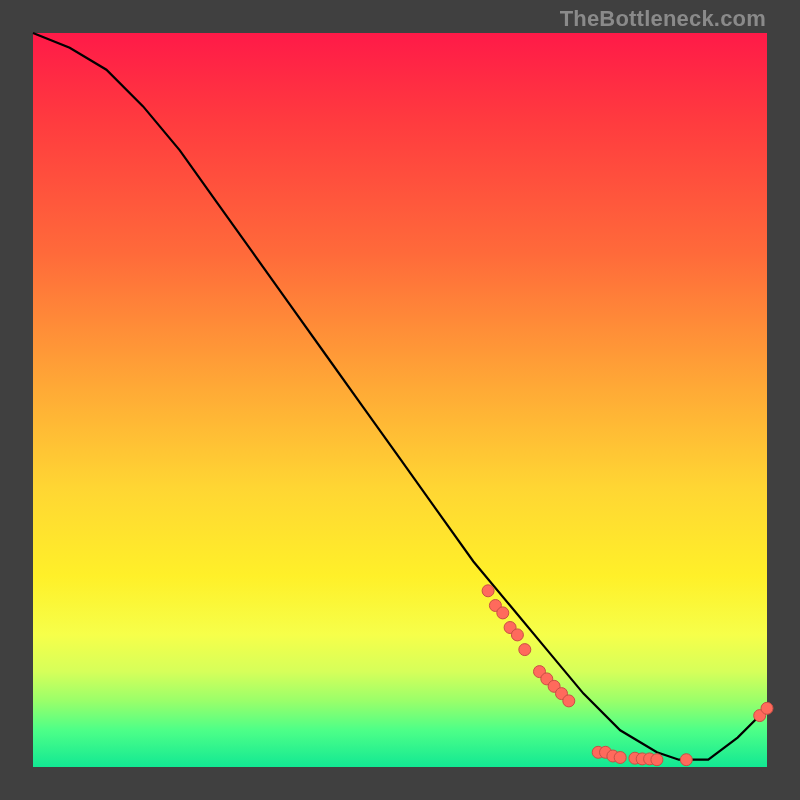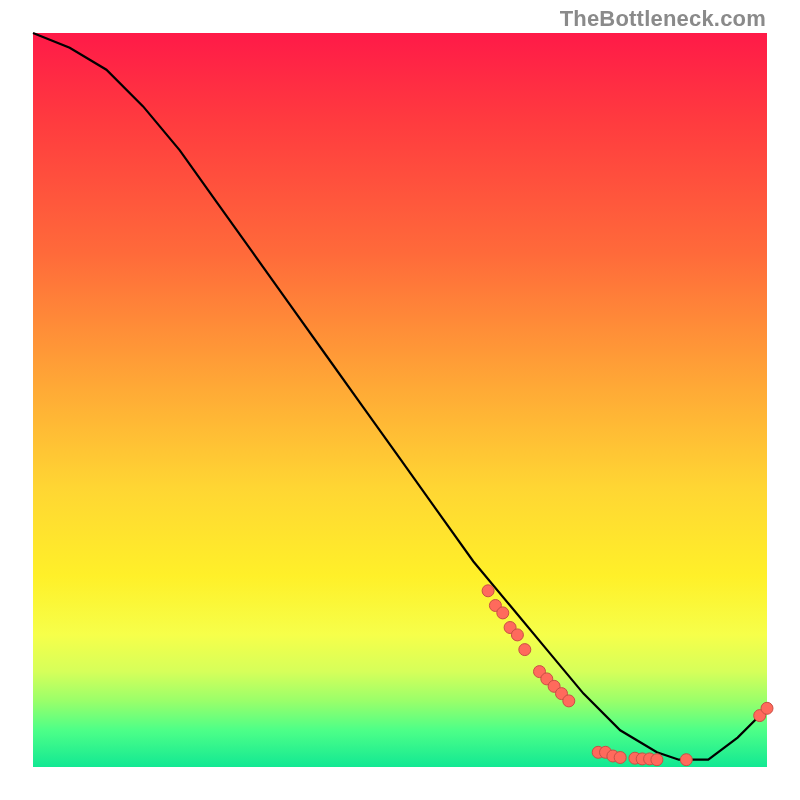--- a/index.html
+++ b/index.html
@@ -7,21 +7,21 @@
     padding: 0;
     width: 800px;
     height: 800px;
     background: #000;
     overflow: hidden;
   }
   .stage {
     position: relative;
     width: 800px;
     height: 800px;
-    background: #ffffff;
+    background: #404040;
   }
   .plot {
     position: absolute;
     left: 33px;
     top: 33px;
     width: 734px;
     height: 734px;
     
     background: linear-gradient(
       to bottom,

